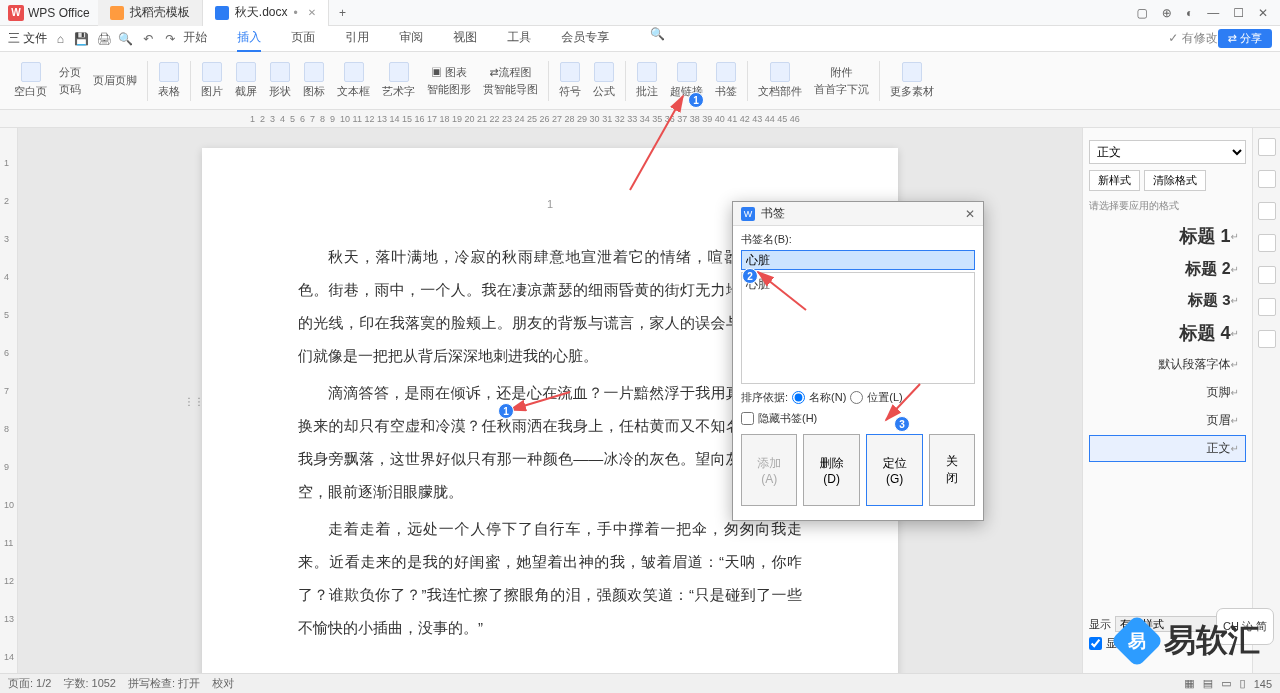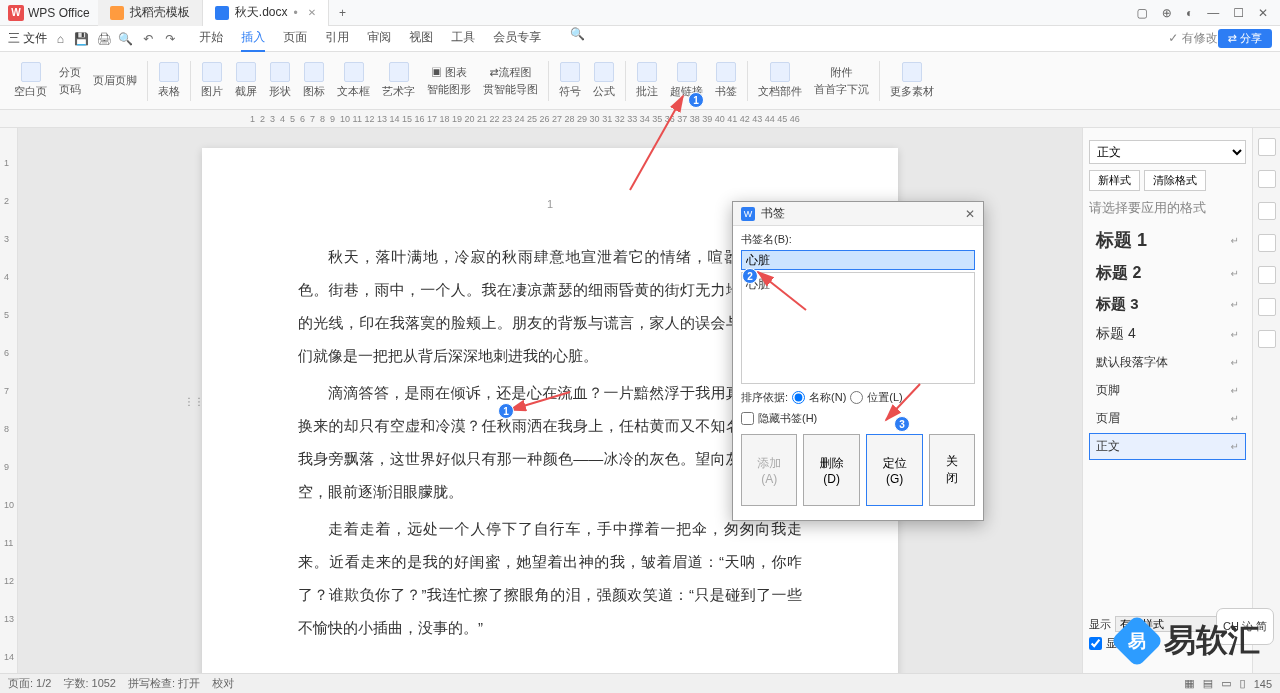--- a/index.html
+++ b/index.html
@@ -9,21 +9,21 @@
 .logo-icon{width:16px;height:16px;background:#e94f4f;border-radius:2px;display:flex;align-items:center;justify-content:center;color:#fff;font-size:10px;font-weight:bold}
 .tab{height:26px;padding:0 12px;display:flex;align-items:center;gap:6px;border-right:1px solid #e0e0e0;background:#fff;cursor:pointer}
 .tab.inactive{background:#f0f0f0}
 .tab-icon{width:14px;height:14px;border-radius:2px}
 .tab-close{color:#999;font-size:10px;margin-left:4px}
 .tab-add{padding:0 10px;color:#666;cursor:pointer}
 .win-controls{margin-left:auto;display:flex;gap:14px;padding-right:12px;color:#666}
 .win-controls span{cursor:pointer}
 .menubar{height:26px;display:flex;align-items:center;padding:0 8px;gap:4px;border-bottom:1px solid #e0e0e0}
 .menu-icon{width:18px;height:18px;display:flex;align-items:center;justify-content:center;color:#666;cursor:pointer}
-.menu-tabs{display:flex;gap:18px;margin-left:16px}
+.menu-tabs{display:flex;gap:30px;margin-left:0}
 .menu-tab{cursor:pointer;color:#555;padding:4px 0}
 .menu-tab.active{color:#2d7df4;border-bottom:2px solid #2d7df4}
 .menu-right{margin-left:auto;display:flex;align-items:center;}
 .share-btn{background:#2d7df4;color:#fff;padding:2px 10px;border-radius:3px;font-size:11px}
 .ribbon{height:58px;background:#fafafa;border-bottom:1px solid #e0e0e0;display:flex;align-items:center;padding:0 8px}
 .rgroup{display:flex;flex-direction:column;align-items:center;padding:0 6px;height:100%;justify-content:center;gap:2px}
 .ricon{width:20px;height:20px;background:#e8f0fe;border:1px solid #cbd9f0;border-radius:2px}
 .rlabel{font-size:11px;color:#555;white-space:nowrap}
 .rsep{width:1px;height:40px;background:#e0e0e0;margin:0 4px}
 .ruler{height:18px;background:#f5f5f5;border-bottom:1px solid #e0e0e0;position:relative;font-size:9px;color:#888;display:flex;align-items:center;padding-left:156px}
@@ -34,28 +34,28 @@
 .page{width:696px;background:#fff;box-shadow:0 2px 8px rgba(0,0,0,0.15);padding:50px 96px 20px 96px;position:relative}
 .page-num{text-align:center;color:#999;font-size:11px;margin-bottom:30px}
 .doc-text{font-size:15px;line-height:2.2;color:#333;text-align:justify}
 .doc-text p{text-indent:2em;margin-bottom:4px}
 .handle{position:absolute;left:-18px;top:248px;color:#888;font-size:10px}
 .side-panel{width:170px;background:#fafafa;border-left:1px solid #e0e0e0;padding:6px}
 .side-header{display:flex;align-items:center;justify-content:space-between;padding:4px;font-size:12px;color:#555}
 .style-select{width:100%;border:1px solid #ccc;padding:3px;font-size:12px;margin:6px 0;background:#fff}
 .style-btns{display:flex;gap:4px;margin-bottom:8px}
 .style-btn{border:1px solid #ccc;padding:2px 8px;font-size:11px;background:#fff;cursor:pointer}
-.style-hint{font-size:13px;color:#888;margin-bottom:6px}
-.style-item{padding:4px 6px;border:1px solid transparent;display:flex;justify-content:space-between;align-items:center;cursor:pointer;margin-bottom:1px}
+.style-hint{font-size:10px;color:#888;margin-bottom:6px}
+.style-item{padding:4px 6px;border:1px solid transparent;display:flex;justify-content:flex-end;align-items:center;cursor:pointer;margin-bottom:1px}
 .style-item.selected{background:#e8f0fe;border:1px solid #2d7df4}
 .style-arrow{color:#999;font-size:10px}
 .h1{font-size:18px;font-weight:bold}
 .h2{font-size:16px;font-weight:bold}
 .h3{font-size:15px;font-weight:bold}
-.h4{font-size:14px;font-weight:normal}
+.h4{font-size:18px;font-weight:bold}
 .side-footer{position:absolute;bottom:40px;width:158px;font-size:11px}
 .side-footer .row{display:flex;align-items:center;gap:4px;padding:2px 0}
 .right-bar{width:28px;background:#f5f5f5;border-left:1px solid #e0e0e0;display:flex;flex-direction:column;align-items:center;gap:14px;padding-top:10px}
 .right-bar .tool{width:18px;height:18px;border:1px solid #ccc;border-radius:2px;cursor:pointer;background:#fff}
 .statusbar{height:20px;background:#f0f0f0;border-top:1px solid #ddd;display:flex;align-items:center;padding:0 8px;font-size:11px;color:#666;gap:12px;position:absolute;bottom:0;width:100%}
 .statusbar .right{margin-left:auto;display:flex;gap:8px;align-items:center}
 .dialog{position:absolute;left:732px;top:201px;width:252px;background:#fff;border:1px solid #999;box-shadow:0 4px 16px rgba(0,0,0,0.3);z-index:100}
 .dialog-title{height:24px;background:#f5f5f5;display:flex;align-items:center;padding:0 8px;font-size:12px;border-bottom:1px solid #ddd}
 .dialog-title .w-icon{width:14px;height:14px;background:#2d7df4;border-radius:2px;margin-right:6px;color:#fff;font-size:9px;display:flex;align-items:center;justify-content:center}
 .dialog-close{margin-left:auto;cursor:pointer;color:#666}

